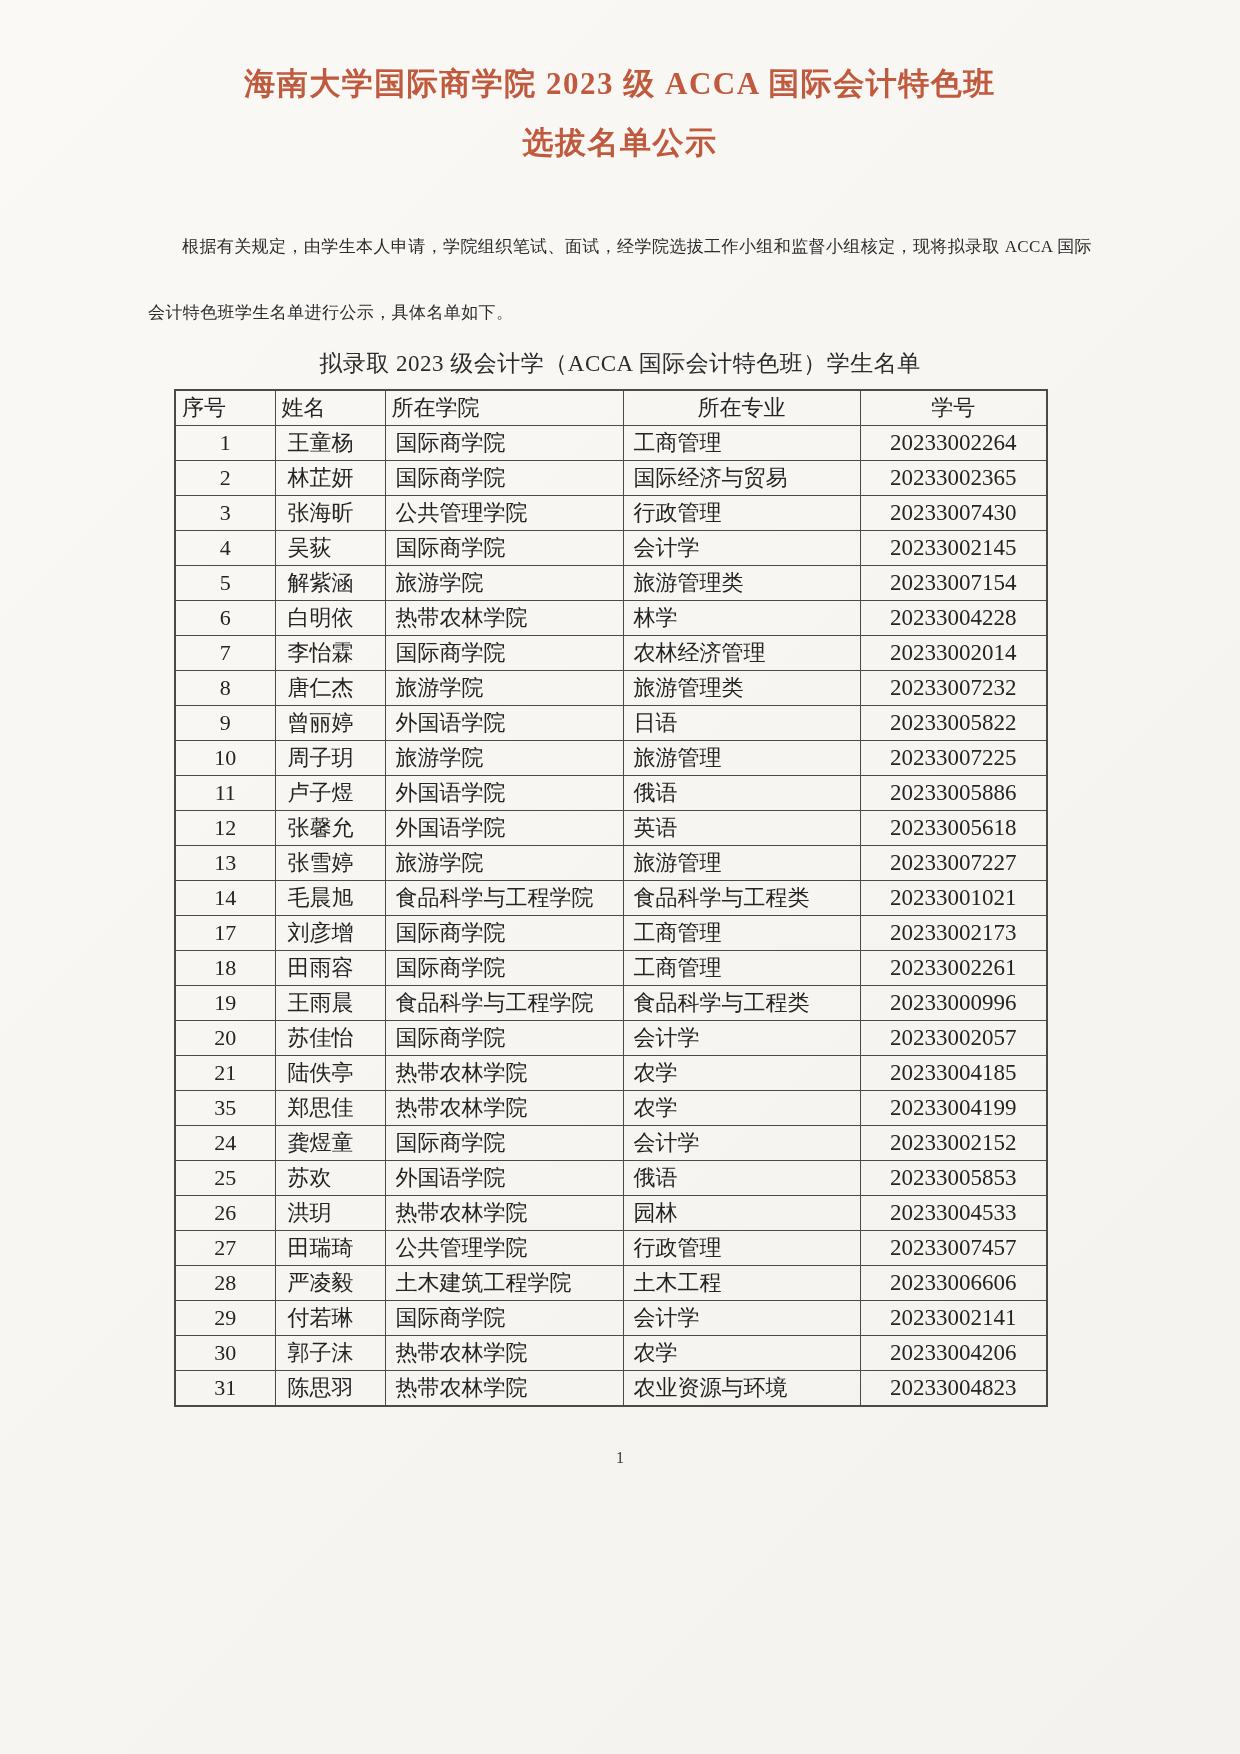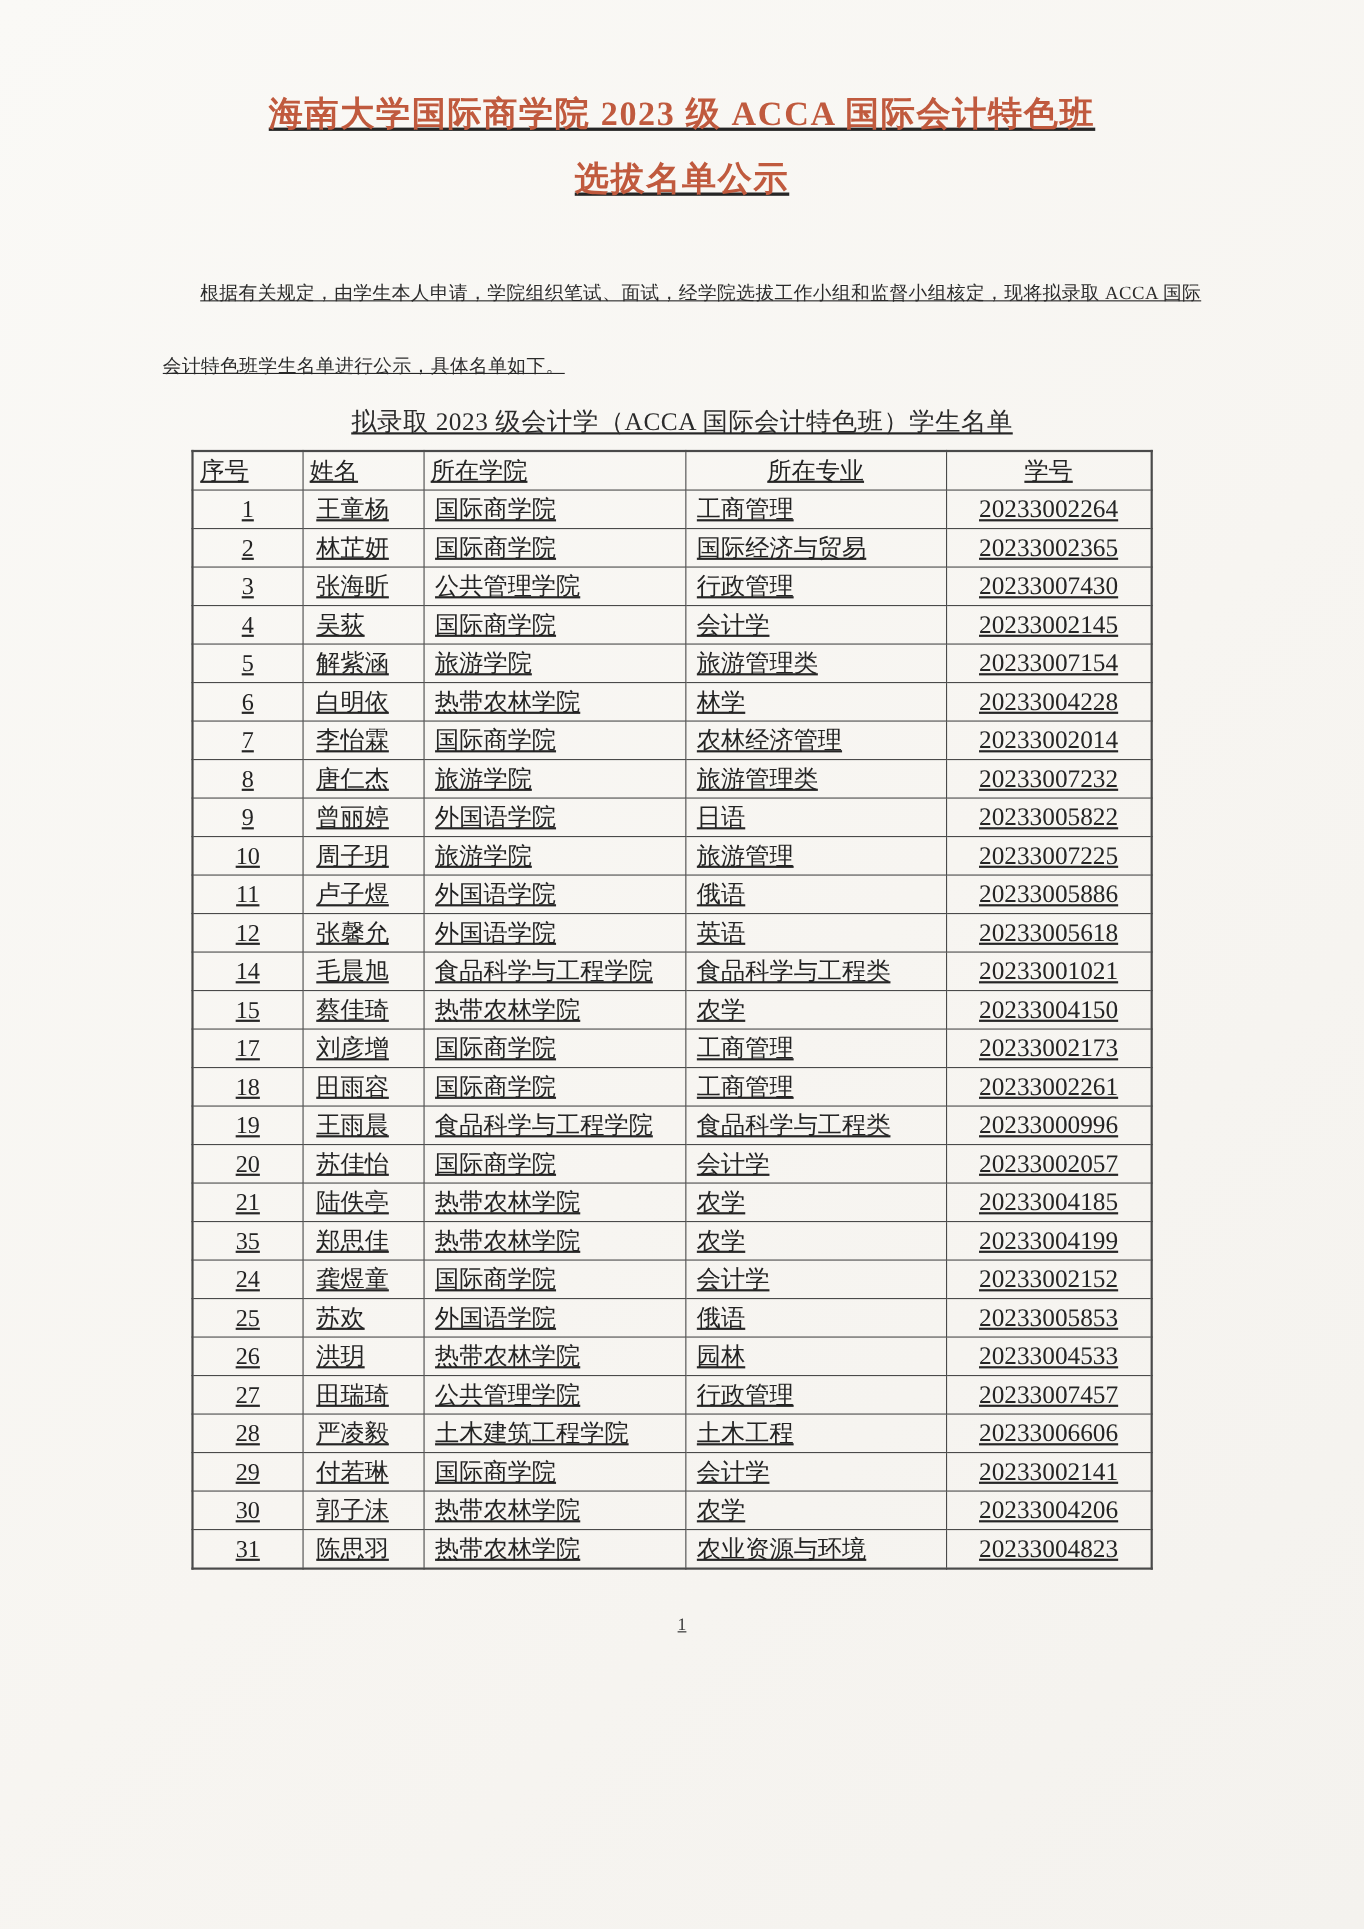--- a/index.html
+++ b/index.html
@@ -8,22 +8,21 @@
     background:#e9e7e2;
     font-family:"Liberation Serif","DejaVu Serif",serif;
   }
   .page{
     position:relative;
     width:1240px;height:1754px;
     background:linear-gradient(135deg,#faf9f6 0%,#f7f5f1 55%,#f4f2ee 100%);
     color:#262626;
     overflow:hidden;
     box-sizing:border-box;
-    padding:82px 148px 0 148px;
-    text-decoration:underline;
+    padding:62px 148px 0 148px;
   }
   .doc-title{
     text-align:center;
     font-size:31px;
     font-weight:bold;
     letter-spacing:1.5px;
     line-height:43px;
     color:#c05a3e;
   }
   .doc-title.line2{margin-top:16px;}
@@ -192,34 +191,34 @@
           <td class="c4">20233005886</td>
         </tr>
         <tr>
           <td class="c0">12</td>
           <td class="c1">张馨允</td>
           <td class="c2">外国语学院</td>
           <td class="c3">英语</td>
           <td class="c4">20233005618</td>
         </tr>
         <tr>
+          <td class="c0">13</td>
+          <td class="c1">张雪婷</td>
+          <td class="c2">旅游学院</td>
+          <td class="c3">旅游管理</td>
+          <td class="c4">20233007227</td>
+        </tr>
+        <tr>
           <td class="c0">14</td>
           <td class="c1">毛晨旭</td>
           <td class="c2">食品科学与工程学院</td>
           <td class="c3">食品科学与工程类</td>
           <td class="c4">20233001021</td>
         </tr>
         <tr>
-          <td class="c0">15</td>
-          <td class="c1">蔡佳琦</td>
-          <td class="c2">热带农林学院</td>
-          <td class="c3">农学</td>
-          <td class="c4">20233004150</td>
-        </tr>
-        <tr>
           <td class="c0">17</td>
           <td class="c1">刘彦增</td>
           <td class="c2">国际商学院</td>
           <td class="c3">工商管理</td>
           <td class="c4">20233002173</td>
         </tr>
         <tr>
           <td class="c0">18</td>
           <td class="c1">田雨容</td>
           <td class="c2">国际商学院</td>

